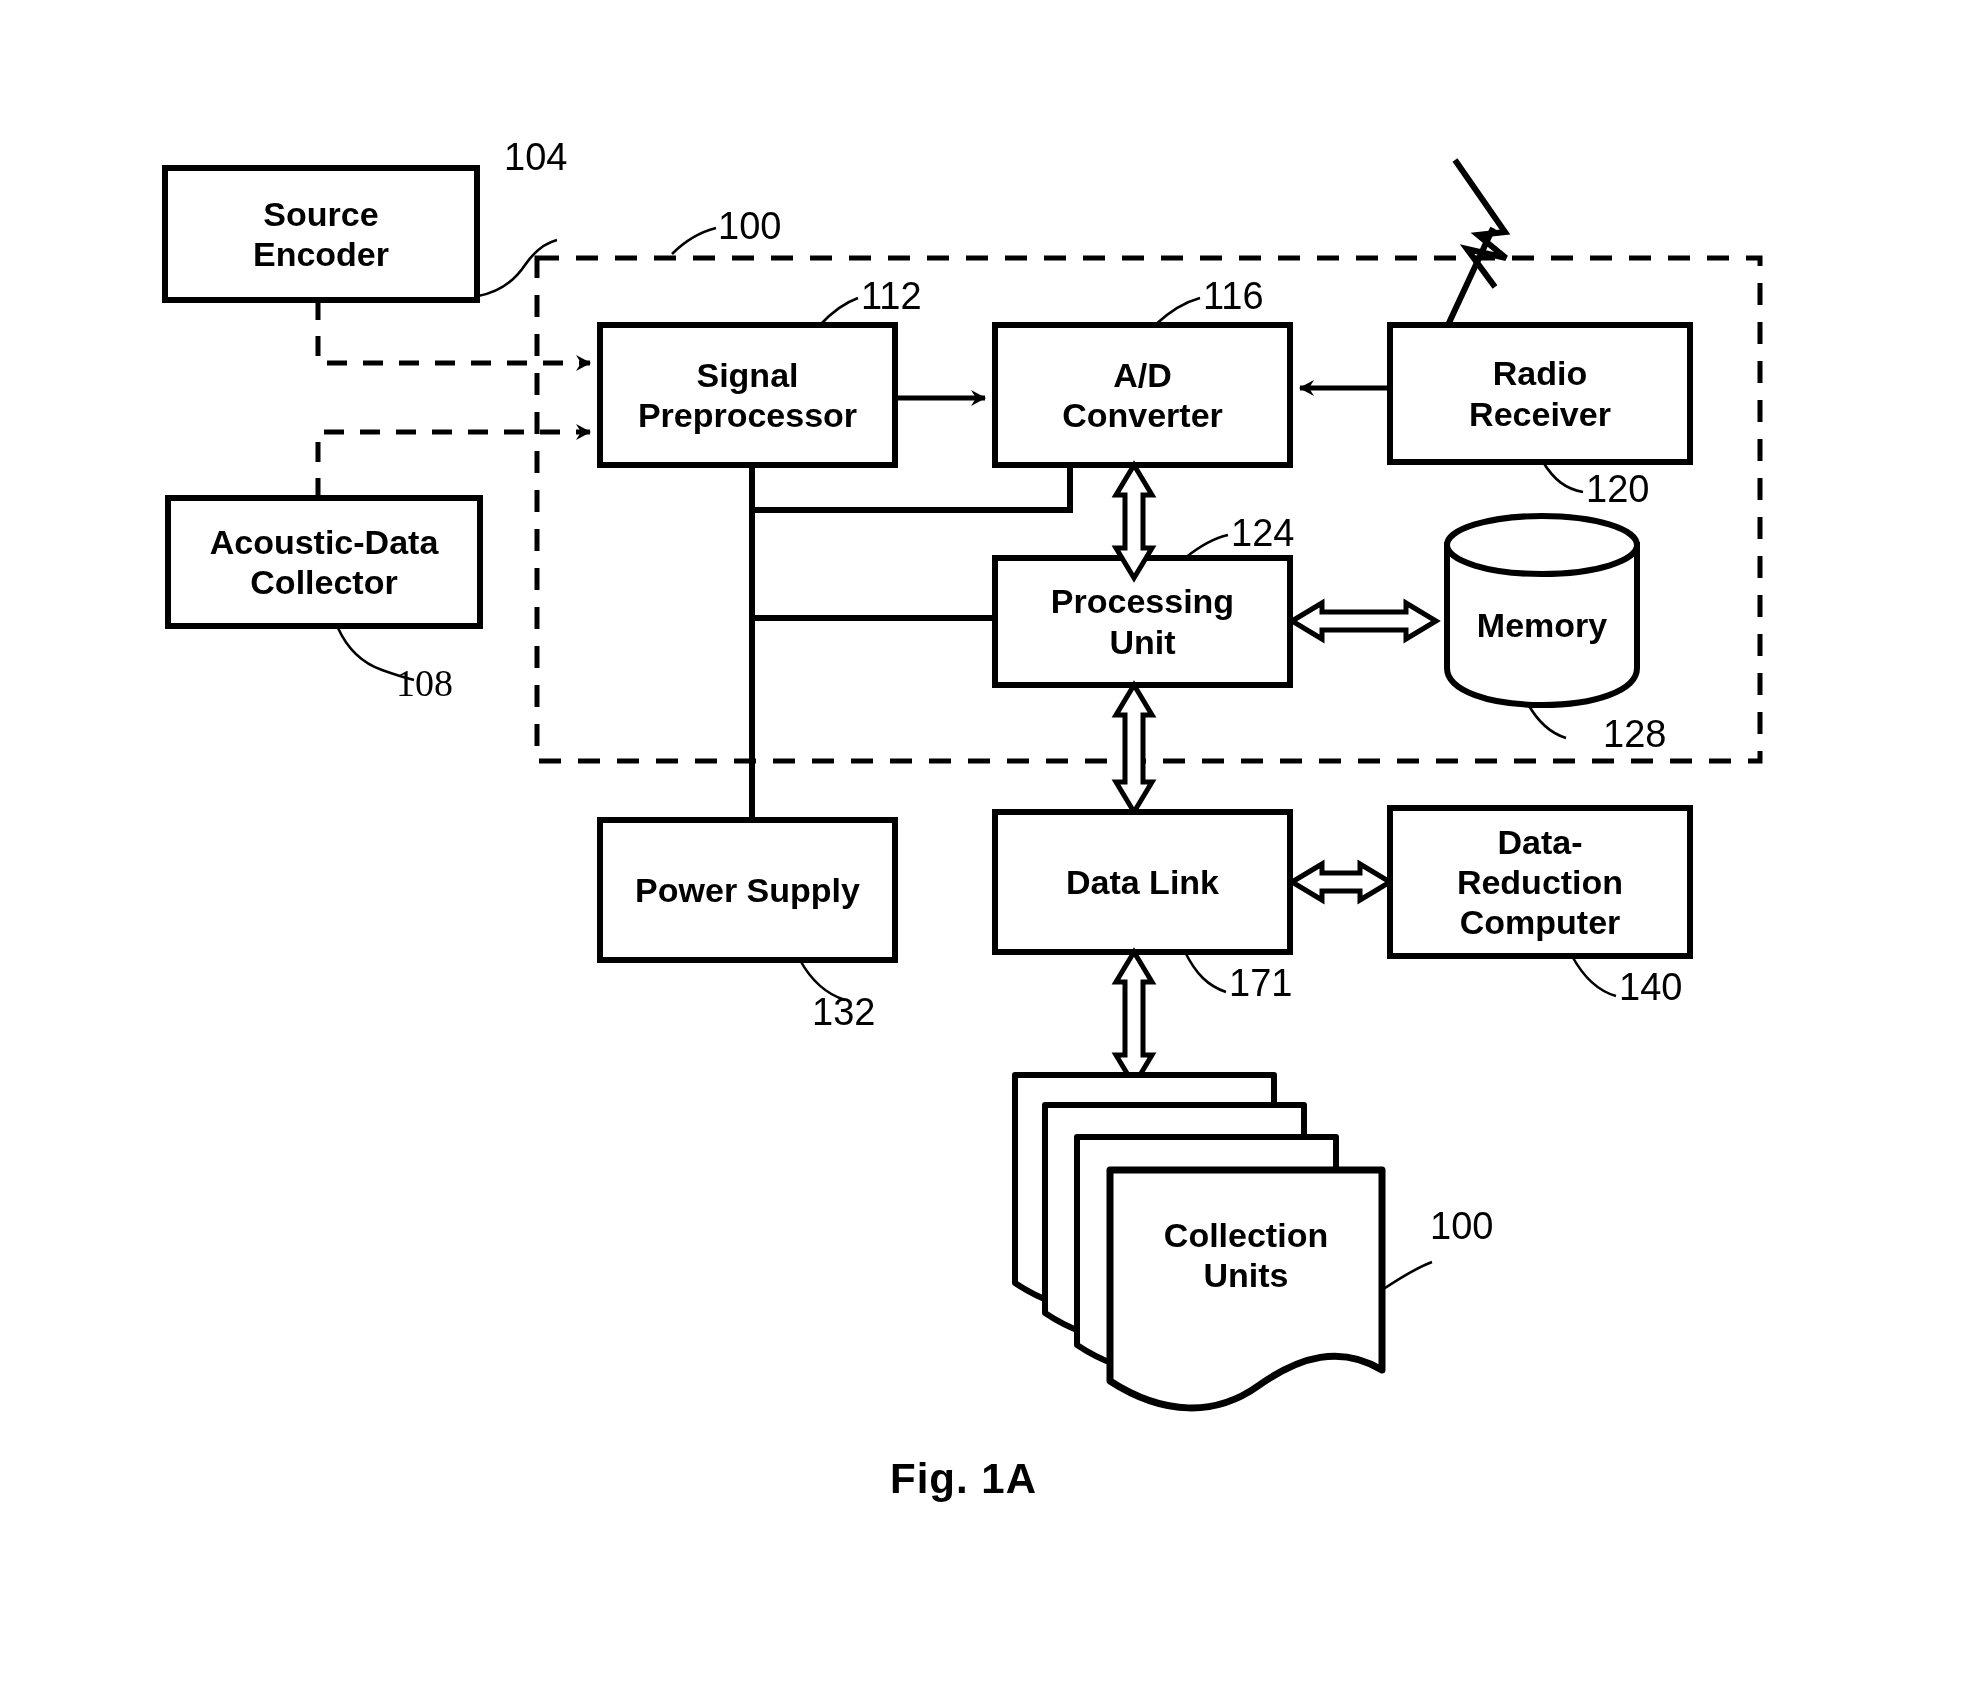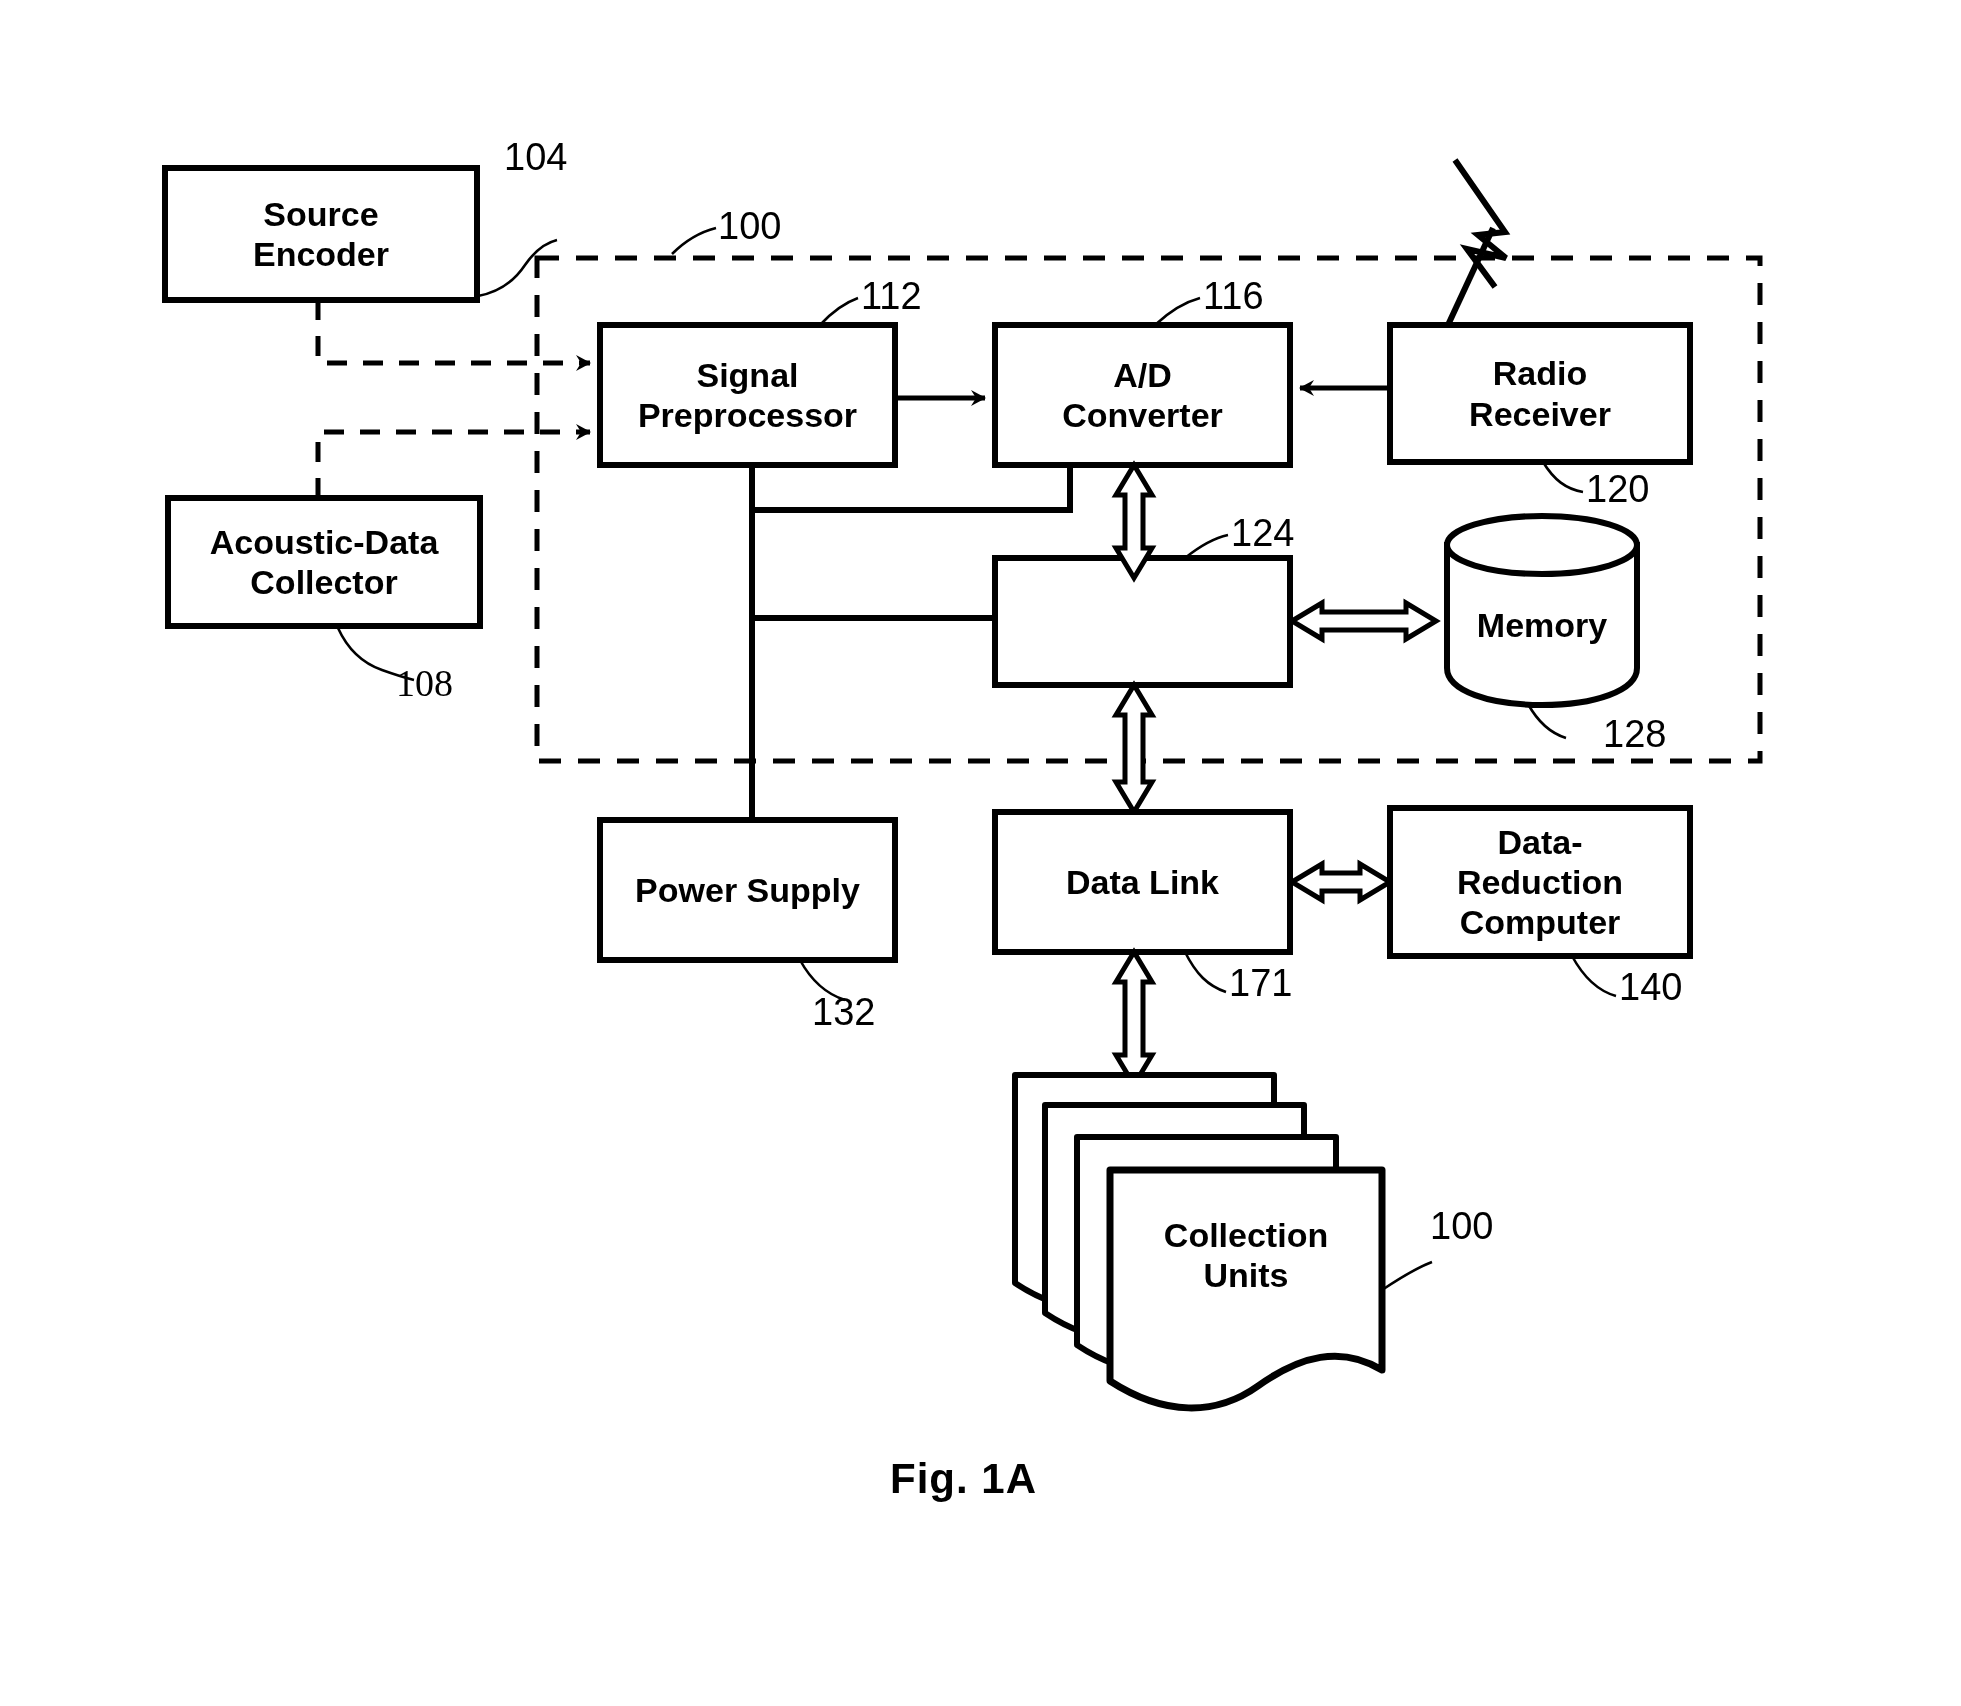--- a/index.html
+++ b/index.html
@@ -187,20 +187,22 @@
   <div class="ref-num" style="left:861px; top:275px;">112</div>
 
   <div class="box-label b-title" style="left:995px; top:325px; width:295px; height:140px;">A/D
 Converter</div>
   <div class="ref-num" style="left:1203px; top:275px;">116</div>
 
   <div class="box-label b-title" style="left:1390px; top:325px; width:300px; height:137px;">Radio
 Receiver</div>
   <div class="ref-num" style="left:1586px; top:468px;">120</div>
 
+  <div class="box-label b-title" style="left:995px; top:558px; width:295px; height:127px;">Processing
+Unit</div>
   <div class="ref-num" style="left:1231px; top:512px;">124</div>
 
   <div class="box-label b-title" style="left:1447px; top:575px; width:190px; height:100px;">Memory</div>
   <div class="ref-num" style="left:1569px; top:713px;margin-left:34px;">128</div>
 
   <div class="box-label b-title" style="left:600px; top:820px; width:295px; height:140px;">Power Supply</div>
   <div class="ref-num" style="left:812px; top:970px;margin-top:21px;">132</div>
 
   <div class="box-label b-title" style="left:995px; top:812px; width:295px; height:140px;">Data Link</div>
   <div class="ref-num" style="left:1229px; top:962px;">171</div>

